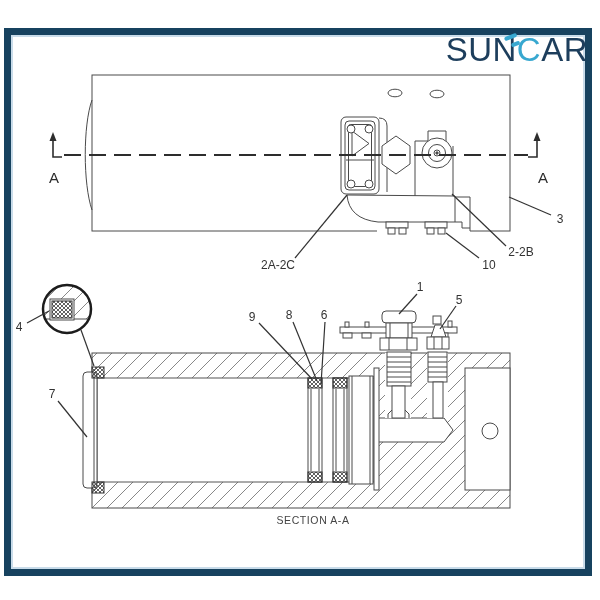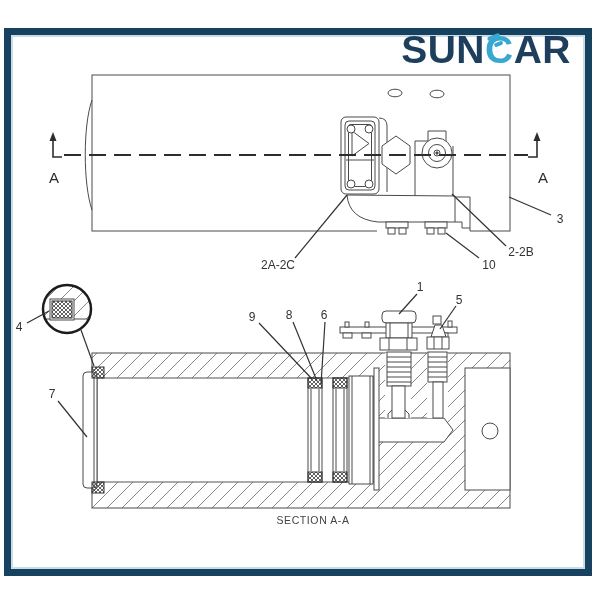--- a/index.html
+++ b/index.html
@@ -7,22 +7,22 @@
     width:600px;height:600px;position:relative;background:#ffffff;
     font-family:"Liberation Sans", sans-serif;overflow:hidden;
   }
   .frame{
     position:absolute;left:4px;top:28px;width:574px;height:534px;
     border:7px solid #17425f;
     box-shadow: inset 0 0 0 2px #c9dcea;
     background:#ffffff;
   }
   .logo{
-    position:absolute;top:33px;right:29px;height:36px;
-    font-weight:bold;font-size:39px;letter-spacing:0.5px;line-height:34px;
+    position:absolute;top:33px;right:12px;height:36px;
+    font-weight:normal;font-size:33px;letter-spacing:0.5px;line-height:34px;
     color:#1d3e5c;white-space:nowrap;z-index:5;
   }
   .logo .cyan{color:#38a8d0;}
   .logo .dash{position:absolute;background:#38a8d0;height:3.5px;border-radius:2px;}
   .logo .d1{width:13px;right:71px;top:2px;transform:rotate(-22deg);}
   .logo .d2{width:9px;right:68px;top:9px;transform:rotate(-22deg);}
   svg.drawing{position:absolute;left:0;top:0;z-index:3;}
   .lbl{fill:#333;font-family:"Liberation Sans",sans-serif;font-size:12px;}
   .lblA{fill:#2c2c2c;font-family:"Liberation Sans",sans-serif;font-size:15px;}
   .cap{fill:#444;font-family:"Liberation Sans",sans-serif;font-size:10.5px;letter-spacing:.6px;}

